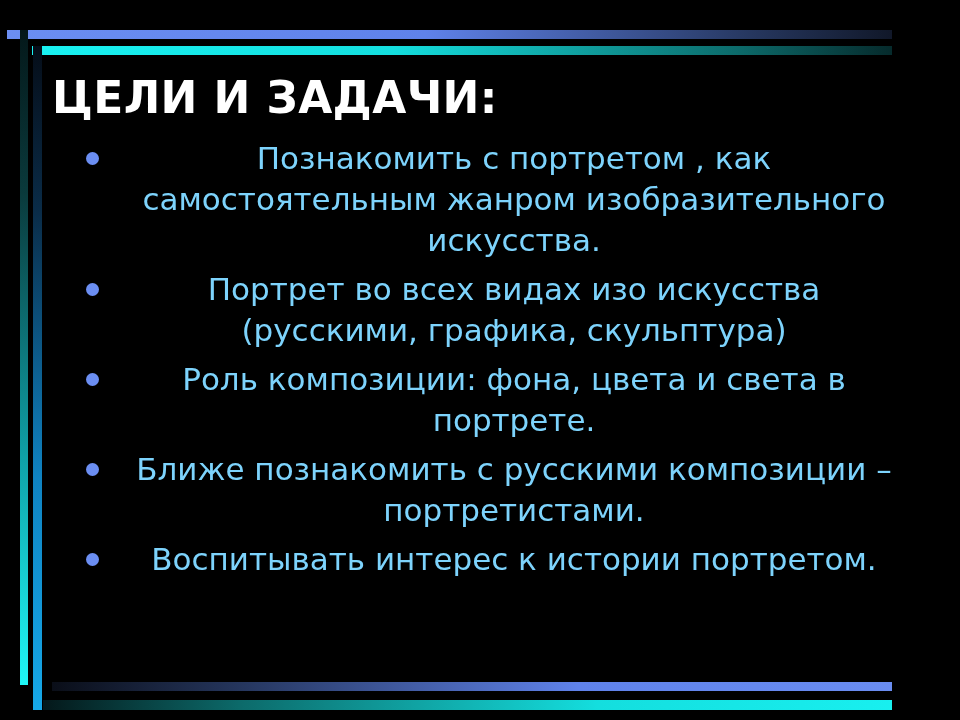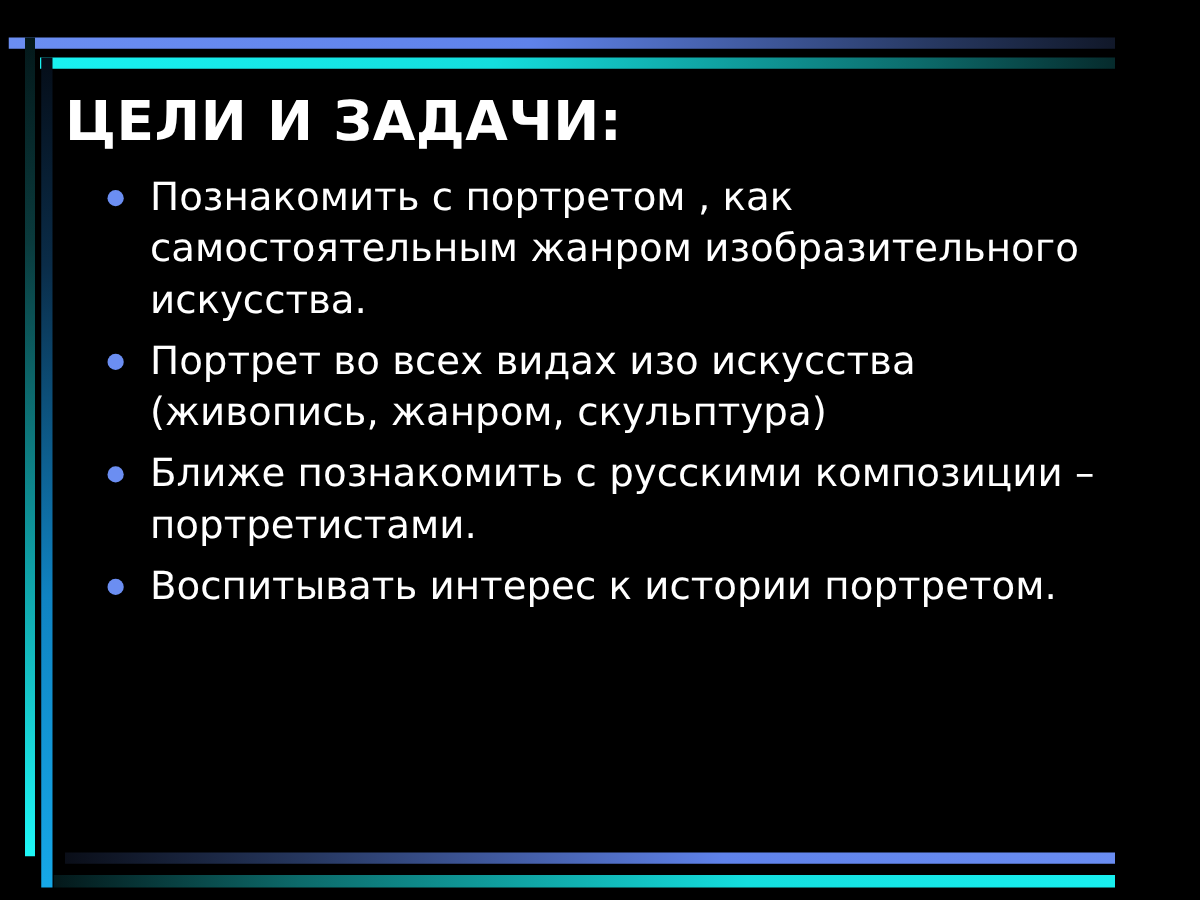--- a/index.html
+++ b/index.html
@@ -106,23 +106,24 @@
     width: 830px;
     list-style: none;
     margin: 0;
     padding: 0;
   }
 
   .bullet-item {
     position: relative;
     padding-left: 42px;
     margin-bottom: 8px;
-    color: #ffffff;
+    color: #7dd3fc;
     font-size: 31px;
     line-height: 41px;
+    text-align: center;
   }
 
   .bullet-marker {
     position: absolute;
     left: 8px;
     top: 14px;
     width: 13px;
     height: 13px;
     border-radius: 50%;
     background: #6b8ef2;
@@ -148,21 +149,25 @@
 
   <h1 id="page-title">ЦЕЛИ И ЗАДАЧИ:</h1>
 
   <ul id="bullet-list">
     <li class="bullet-item">
       <span class="bullet-marker"></span>
       <span class="bullet-text">Познакомить с портретом , как самостоятельным жанром изобразительного искусства.</span>
     </li>
     <li class="bullet-item">
       <span class="bullet-marker"></span>
-      <span class="bullet-text">Портрет во всех видах изо искусства (живопись, жанром, скульптура)</span>
+      <span class="bullet-text">Портрет во всех видах изо искусства (русскими, графика, скульптура)</span>
+    </li>
+    <li class="bullet-item">
+      <span class="bullet-marker"></span>
+      <span class="bullet-text">Роль композиции: фона, цвета и света в портрете.</span>
     </li>
     <li class="bullet-item">
       <span class="bullet-marker"></span>
       <span class="bullet-text">Ближе познакомить с русскими композиции – портретистами.</span>
     </li>
     <li class="bullet-item">
       <span class="bullet-marker"></span>
       <span class="bullet-text">Воспитывать интерес к истории портретом.</span>
     </li>
   </ul>

